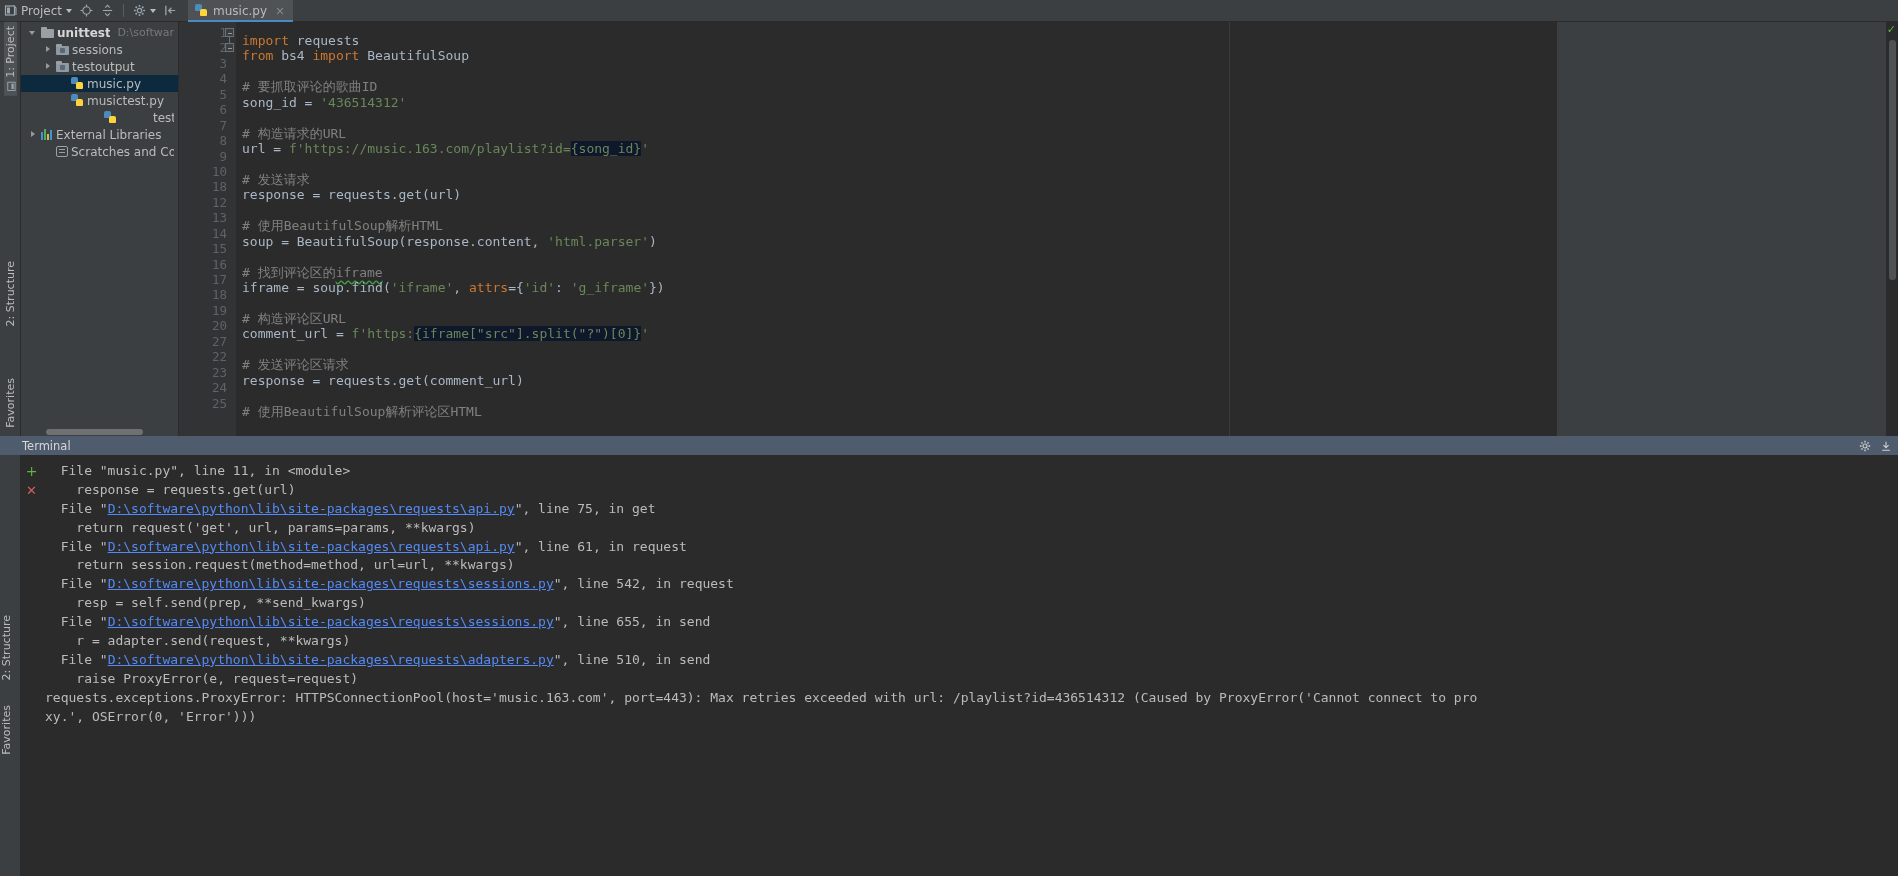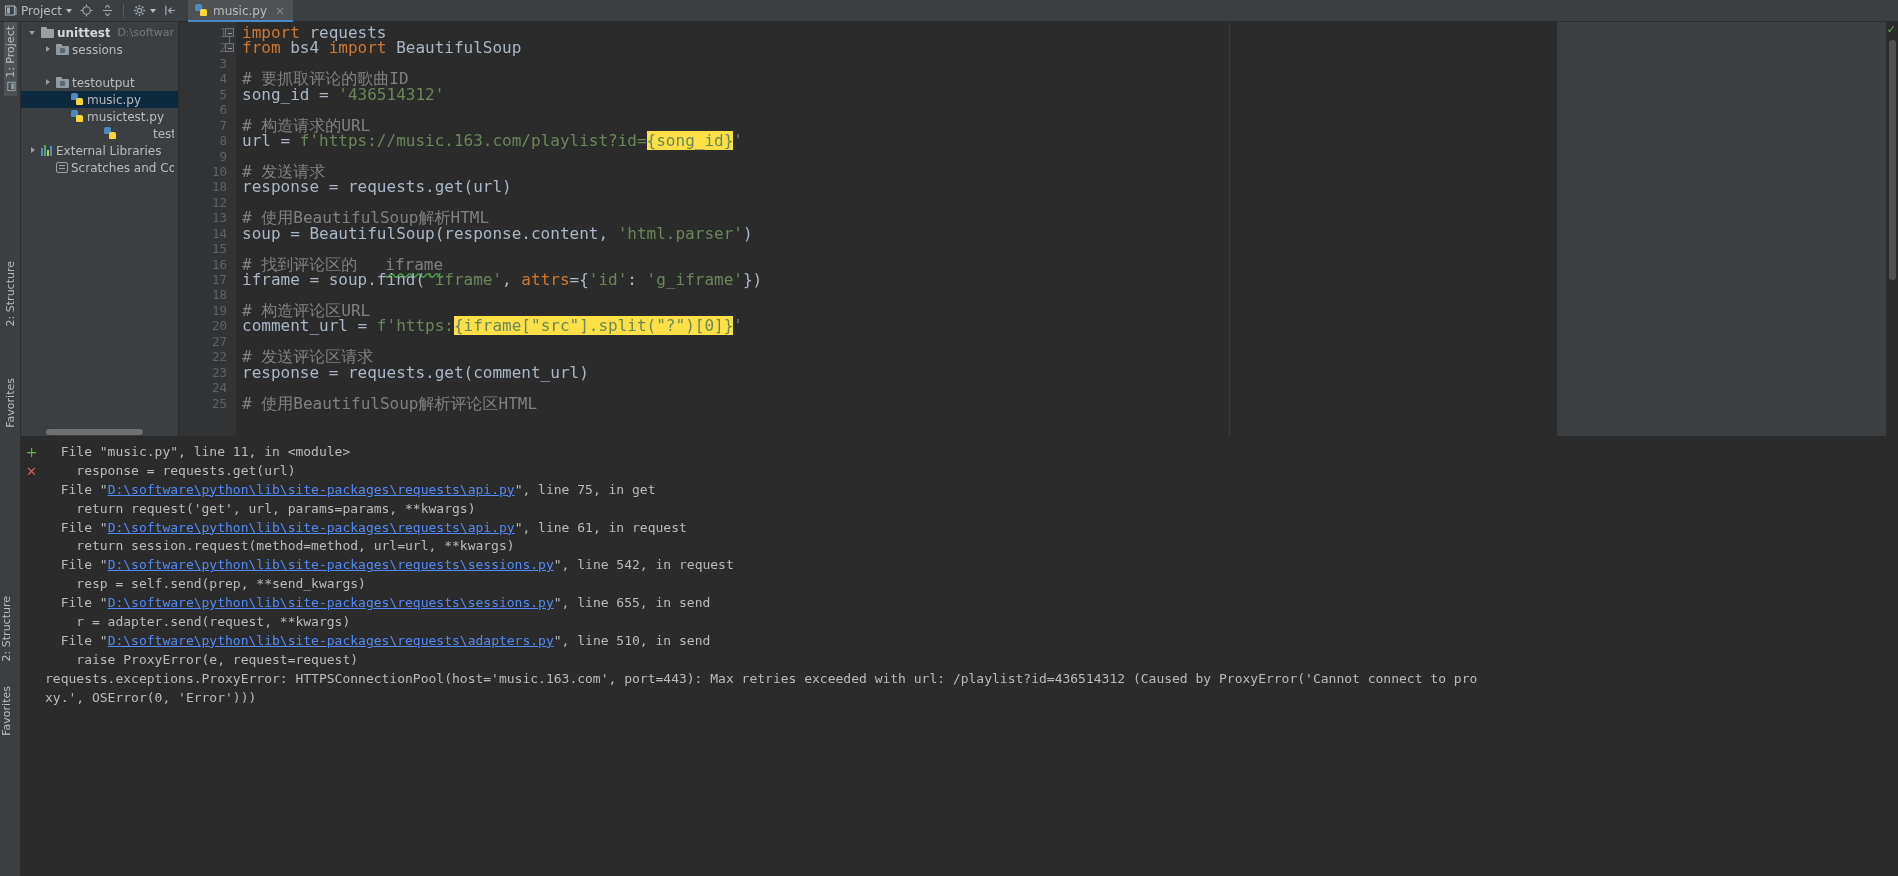--- a/index.html
+++ b/index.html
@@ -100,30 +100,30 @@
     font-family:"DejaVu Sans Mono","Liberation Mono",monospace; font-size:12.5px;
     text-align:right; padding-top:3px; position:relative; user-select:none;
   }
   .gline { height:15.45px; line-height:15.45px; padding-right:9px; }
   .foldcol { position:absolute; right:0; top:3px; width:11px; }
   .foldmark{ position:absolute; width:9px; height:9px; border:1px solid #6e7173; background:#3c3f41; left:0; }
   .foldmark:after{ content:""; position:absolute; left:1.5px; top:3.5px; width:4px; height:1px; background:#9a9a9a; }
   .foldline{ position:absolute; left:4px; width:1px; background:#6e7173; }
 
   .code {
-    flex:1 1 auto; position:relative; background:#2b2b2b; padding-top:3px;
-    font-family:"DejaVu Sans Mono","Liberation Mono",monospace; font-size:16px;
+    flex:1 1 auto; position:relative; background:#2b2b2b; padding-top:11px;
+    font-family:"DejaVu Sans Mono","Liberation Mono",monospace; font-size:13px;
     color:#a9b7c6; white-space:pre; overflow:hidden; padding-left:4px;
   }
   .cline { height:15.45px; line-height:15.45px; }
   .kw{ color:#cc7832; }
   .str{ color:#6a8759; }
   .com{ color:#808080; }
-  .tmpl{ background:#fde047; }
-  .squig{ text-decoration:underline wavy #43a047; text-underline-offset:3px;margin-left:28px; }
+  .tmpl{ background:#0f172a; }
+  .squig{ text-decoration:underline wavy #43a047; text-underline-offset:3px; }
 
   .editor-right { width:341px; flex:0 0 341px; background:#3c3f41; }
   .edge-marker{ position:absolute; top:0; bottom:0; width:1px; background:#393b3d; }
 
   
   .ed-scroll { position:absolute; right:0; top:0; width:12px; bottom:0; background:#2b2b2b; }
   .ed-scroll .thumb{ position:absolute; right:2px; top:2px; width:7px; height:240px; background:#4e5254; border-radius:3px; }
   .chk{ position:absolute; right:2px; top:2px; color:#62b543; font-size:11px; line-height:11px; }
 
   
@@ -256,21 +256,21 @@
             <span class="nlabel bold">unittest_demo</span>
             <span class="npath">D:\softwar</span>
           </div>
           <div class="node" style="padding-left: 23px;">
             <span class="arrow collapsed"></span>
             <span class="ico folder src">
               <i></i>
             </span>
             <span class="nlabel">sessions</span>
           </div>
-          <div class="node" style="padding-left: 23px; margin-top: 16px;">
+          <div class="node" style="padding-left: 23px;">
             <span class="arrow collapsed"></span>
             <span class="ico folder src">
               <i></i>
             </span>
             <span class="nlabel">testoutput</span>
           </div>
           <div class="node sel" style="padding-left: 38px;">
             <span class="arrow "></span>
             <span class="ico pyico">
               <b class="blue"></b>
@@ -358,20 +358,38 @@
       <div class="editor-right"></div>
 
       <div class="ed-scroll">
         <div class="chk">✓</div>
         <div class="thumb" style="top:18px"></div>
       </div>
     </div>
   </div>
 
   <div class="term">
+    <div class="term-head">
+      <span>Terminal</span>
+      <div class="right">
+        <span class="ico">
+          <svg width="12" height="12" viewBox="0 0 14 14">
+              <circle cx="7" cy="7" r="2.3" fill="none" stroke="#cfcfcf" stroke-width="1.3"></circle>
+              <g stroke="#cfcfcf" stroke-width="1.6">
+                <path d="M7 1v2M7 11v2M1 7h2M11 7h2M2.8 2.8l1.4 1.4M9.8 9.8l1.4 1.4M11.2 2.8l-1.4 1.4M4.2 9.8l-1.4 1.4"></path>
+              </g>
+            </svg>
+        </span>
+        <span class="ico">
+          <svg width="12" height="12" viewBox="0 0 14 14">
+              <path d="M7 2v7M4 6l3 3 3-3M2.5 12h9" fill="none" stroke="#cfcfcf" stroke-width="1.3"></path>
+            </svg>
+        </span>
+      </div>
+    </div>
 
     <div class="term-body">
       <div class="term-rail">
         <div class="term-vlabels">
           <div class="tv" style="top:160px">
               <span>2: Structure</span>
             </div>
           <div class="tv" style="top:250px">
               <span>Favorites</span>
             </div>

